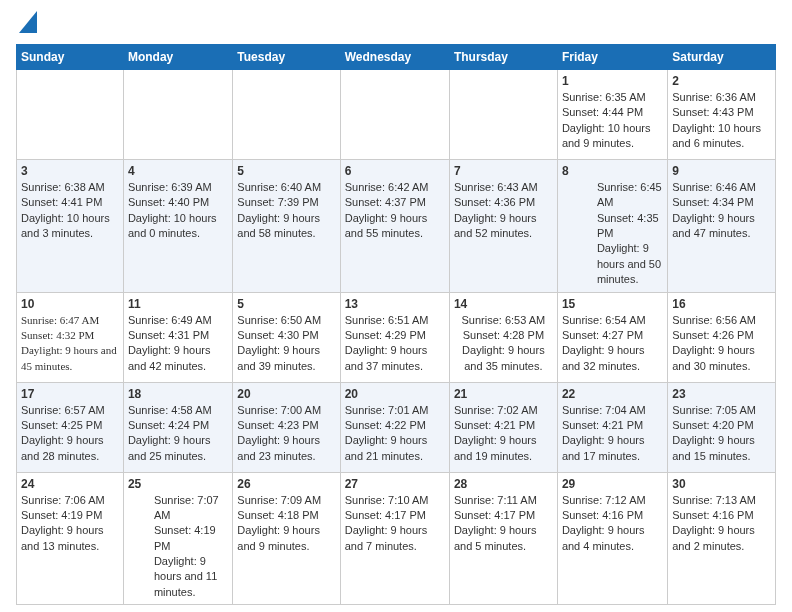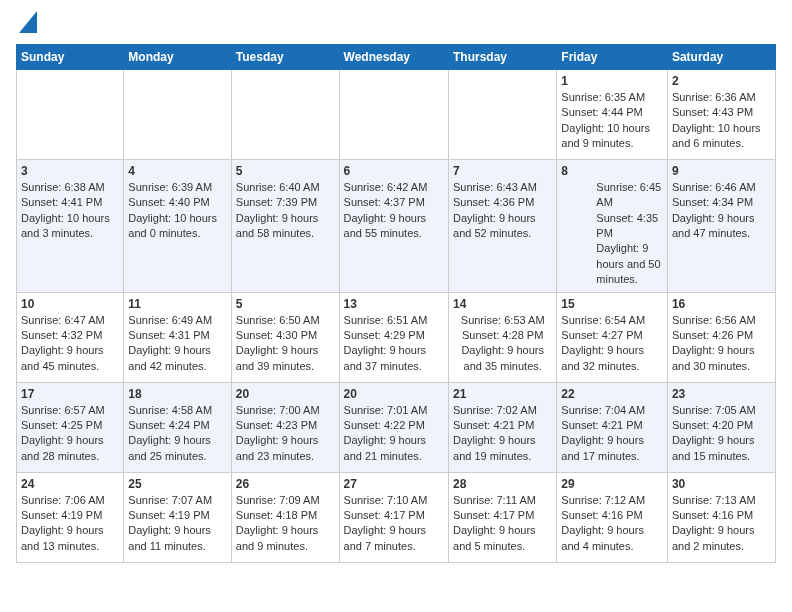--- a/index.html
+++ b/index.html
@@ -177,21 +177,21 @@
         <td>
           <span class="day-num">9</span>
           <div class="day-info" style="white-space: pre-line;">Sunrise: 6:46 AM
 Sunset: 4:34 PM
 Daylight: 9 hours and 47 minutes.</div>
         </td>
       </tr>
       <tr>
         <td>
           <span class="day-num">10</span>
-          <div class="day-info" style="white-space: pre-line;">Sunrise: 6:47 AM
+          <div class="day-info" style="white-space: pre-line; font-family: Liberation Serif, serif;">Sunrise: 6:47 AM
 Sunset: 4:32 PM
 Daylight: 9 hours and 45 minutes.</div>
         </td>
         <td>
           <span class="day-num">11</span>
           <div class="day-info" style="white-space: pre-line;">Sunrise: 6:49 AM
 Sunset: 4:31 PM
 Daylight: 9 hours and 42 minutes.</div>
         </td>
         <td>
@@ -271,21 +271,21 @@
       </tr>
       <tr>
         <td>
           <span class="day-num">24</span>
           <div class="day-info" style="white-space: pre-line;">Sunrise: 7:06 AM
 Sunset: 4:19 PM
 Daylight: 9 hours and 13 minutes.</div>
         </td>
         <td>
           <span class="day-num">25</span>
-          <div class="day-info" style="white-space: pre-line;">Sunrise: 7:07 AM
+          <div class="day-info" style="white-space: pre-line; margin-left: 26px;">Sunrise: 7:07 AM
 Sunset: 4:19 PM
 Daylight: 9 hours and 11 minutes.</div>
         </td>
         <td>
           <span class="day-num">26</span>
           <div class="day-info" style="white-space: pre-line;">Sunrise: 7:09 AM
 Sunset: 4:18 PM
 Daylight: 9 hours and 9 minutes.</div>
         </td>
         <td>

